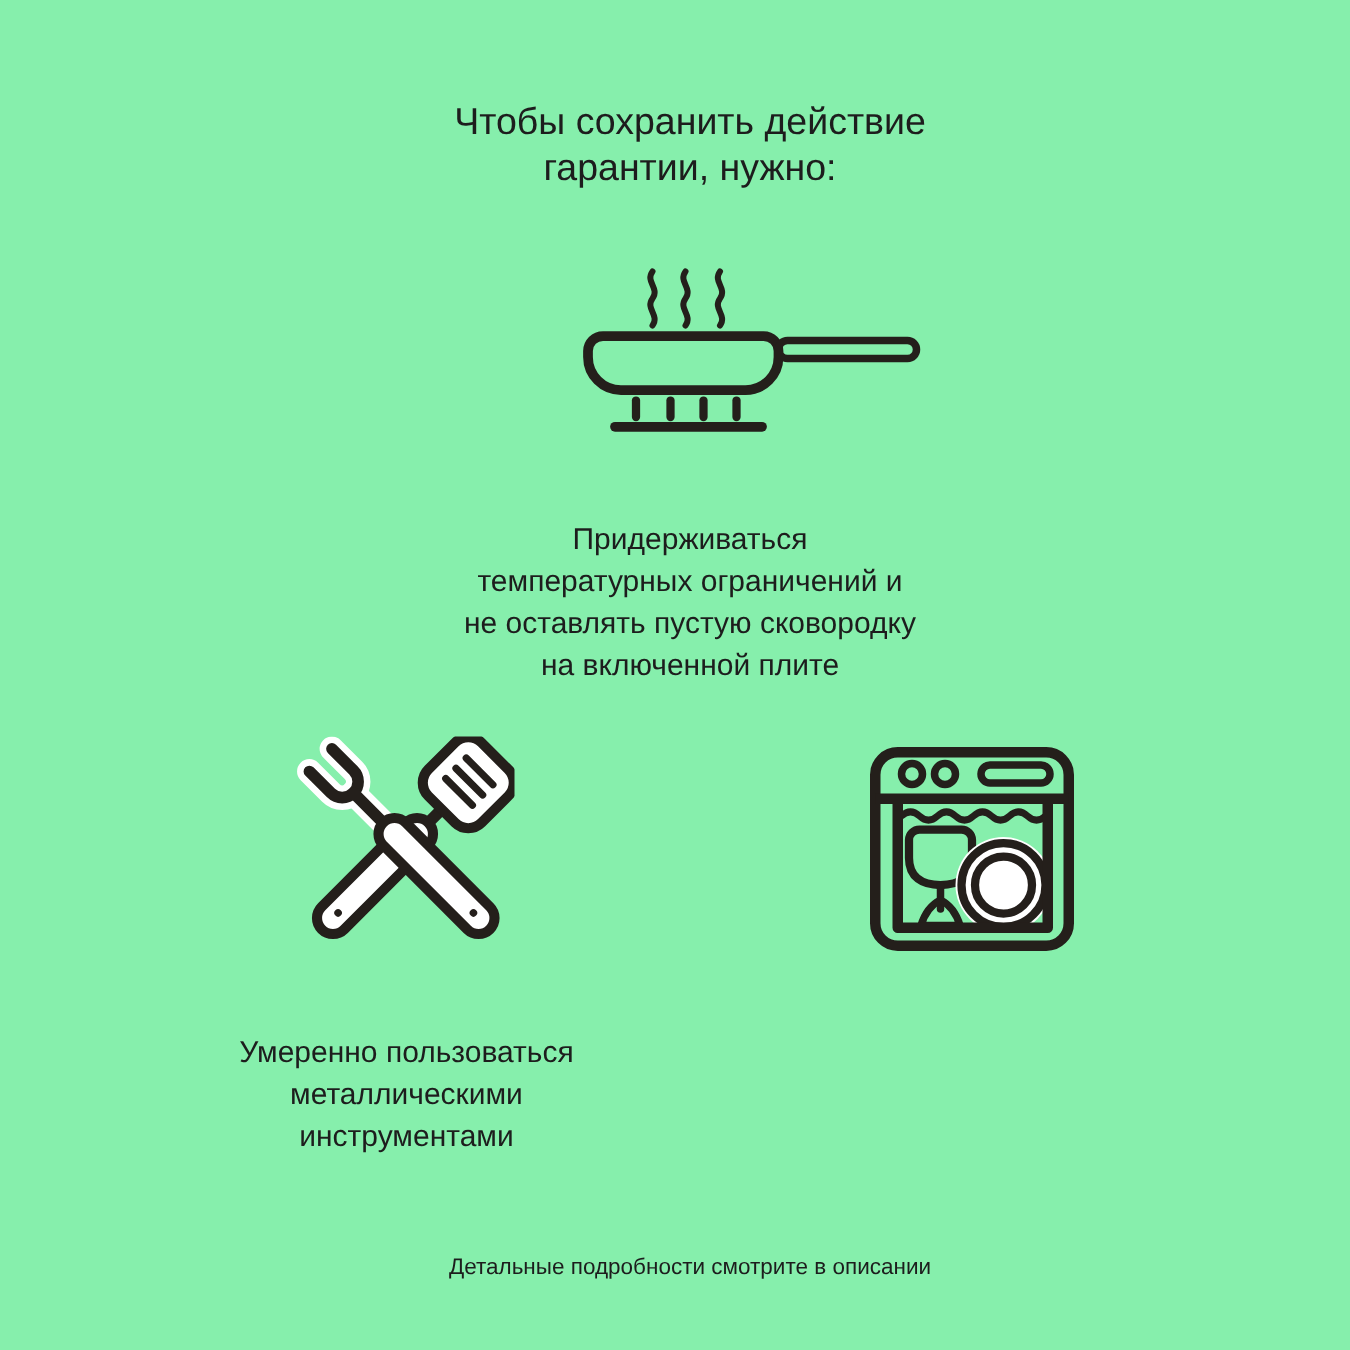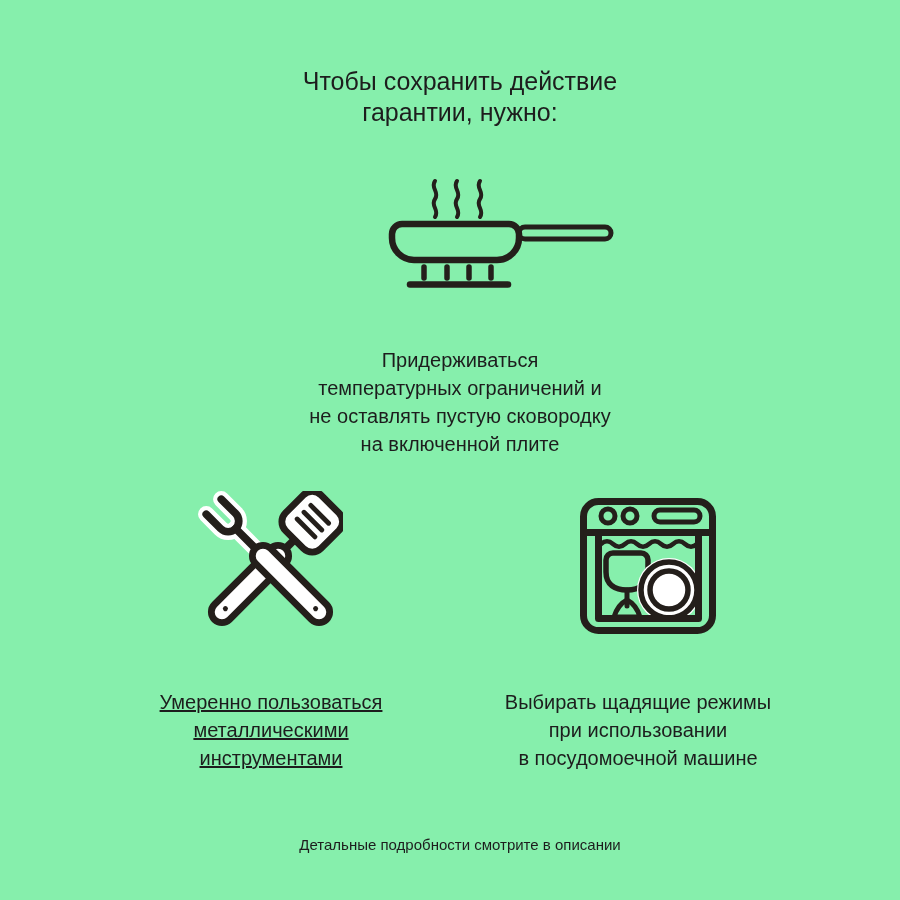--- a/index.html
+++ b/index.html
@@ -37,21 +37,20 @@
   }
   .caption-center {
     top: 346px;
     left: 10px;
     width: 900px;
   }
   .caption-left {
     top: 688px;
     left: 91px;
     width: 360px;
-    text-decoration: underline;
   }
   .caption-right {
     top: 688px;
     left: 458px;
     width: 360px;
   }
   .footer-note {
     top: 835px;
     left: 10px;
     width: 900px;
@@ -138,19 +137,16 @@
         <circle cx="50" cy="18" r="7" stroke-width="5"></circle>
         <rect x="74" y="12" width="46" height="12" rx="6" stroke-width="5"></rect>
       </g>
     </svg>
   </div>
 
   <div class="txt caption caption-left">Умеренно пользоваться
 металлическими
 инструментами</div>
 
-  <div class="txt caption caption-right">Выбирать щадящие режимы
-при использовании
-в посудомоечной машине</div>
 
   <div class="txt footer-note">Детальные подробности смотрите в описании</div>
 
 </div>
 
 </body></html>

